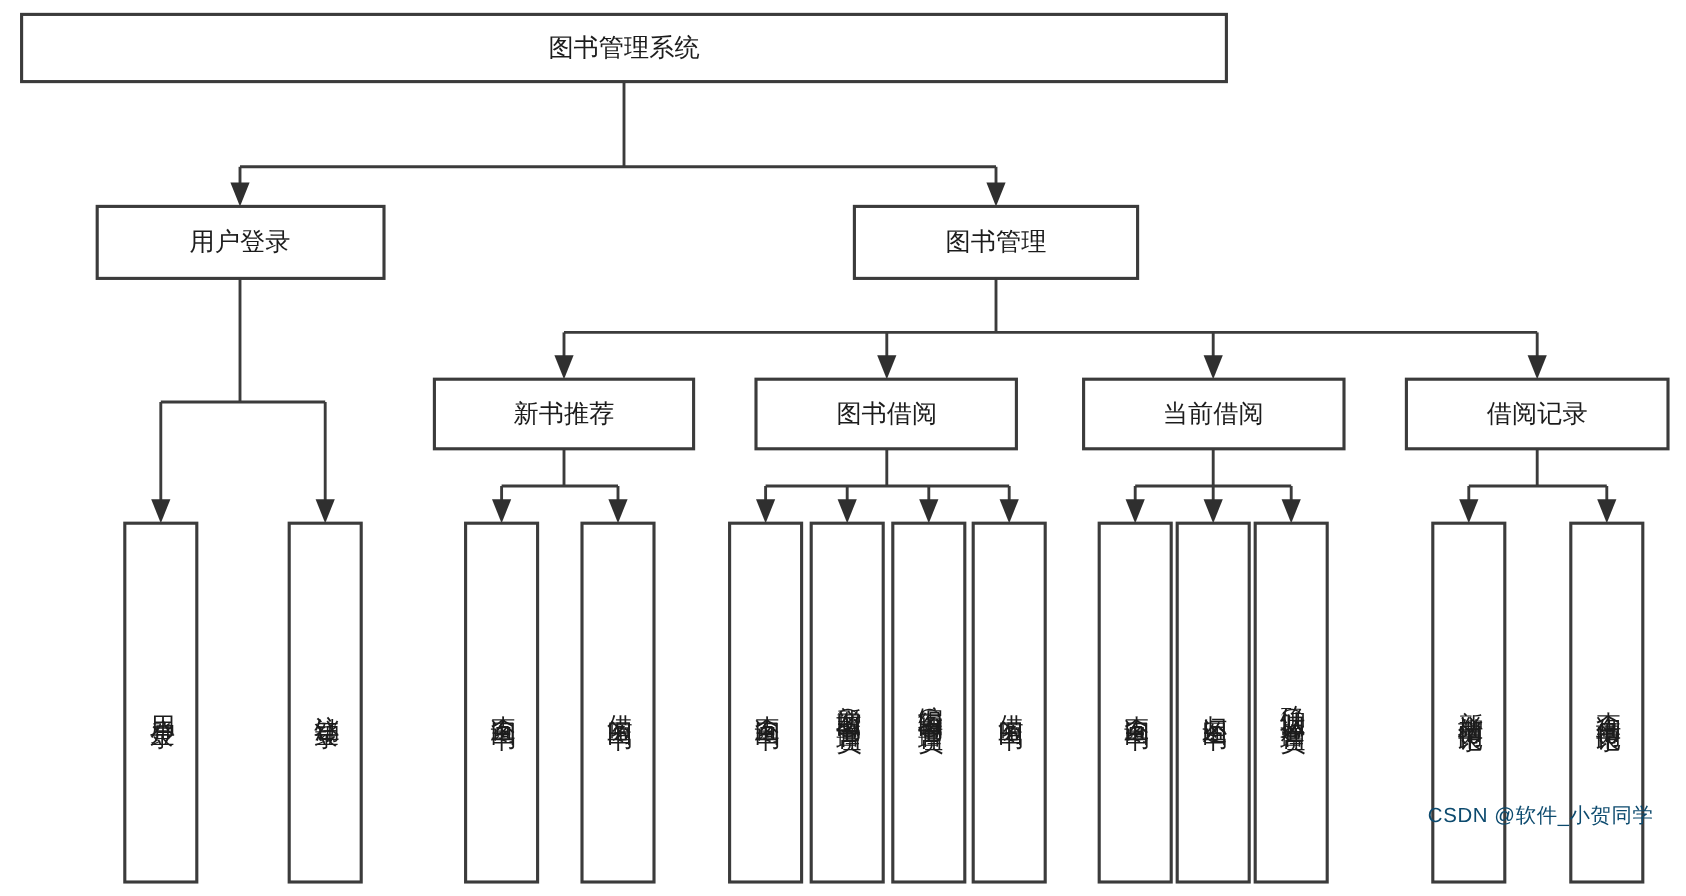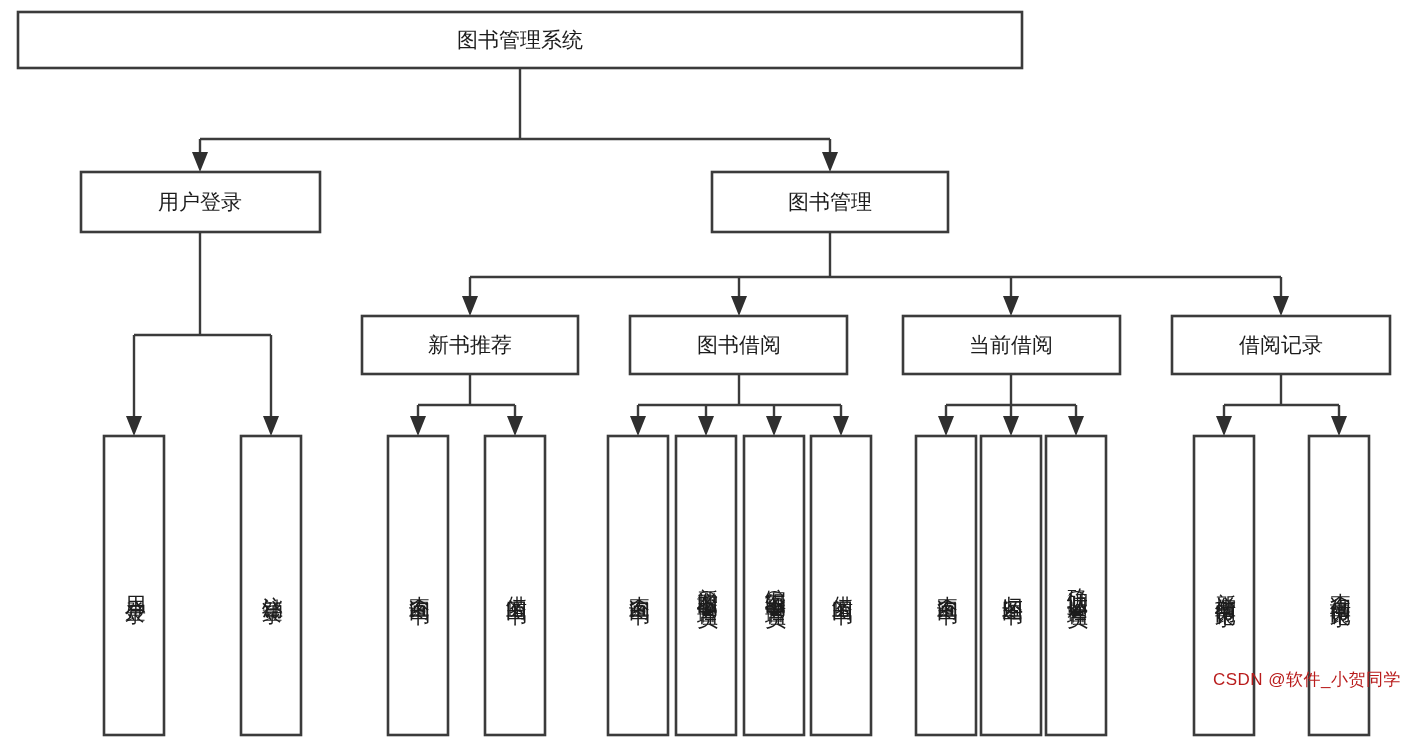--- a/index.html
+++ b/index.html
@@ -54,25 +54,25 @@
     font-size: 21px;
     fill: #1c1c1c;
     writing-mode: vertical-rl;
     text-orientation: upright;
     letter-spacing: 3px;
     dominant-baseline: middle;
     text-anchor: middle;
   }
   .watermark {
     position: absolute;
-    right: 4px;
+    right: 27px;
     bottom: 6px;
     font-family: "Liberation Sans", "DejaVu Sans", sans-serif;
     font-size: 17px;
-    color: #b91c1c;
+    color: #0c4a6e;
     letter-spacing: 0.5px;
     white-space: nowrap;
     user-select: none;
   }
 </style>
 </head>
 <body>
 
 <div id="diagram-root">
 

